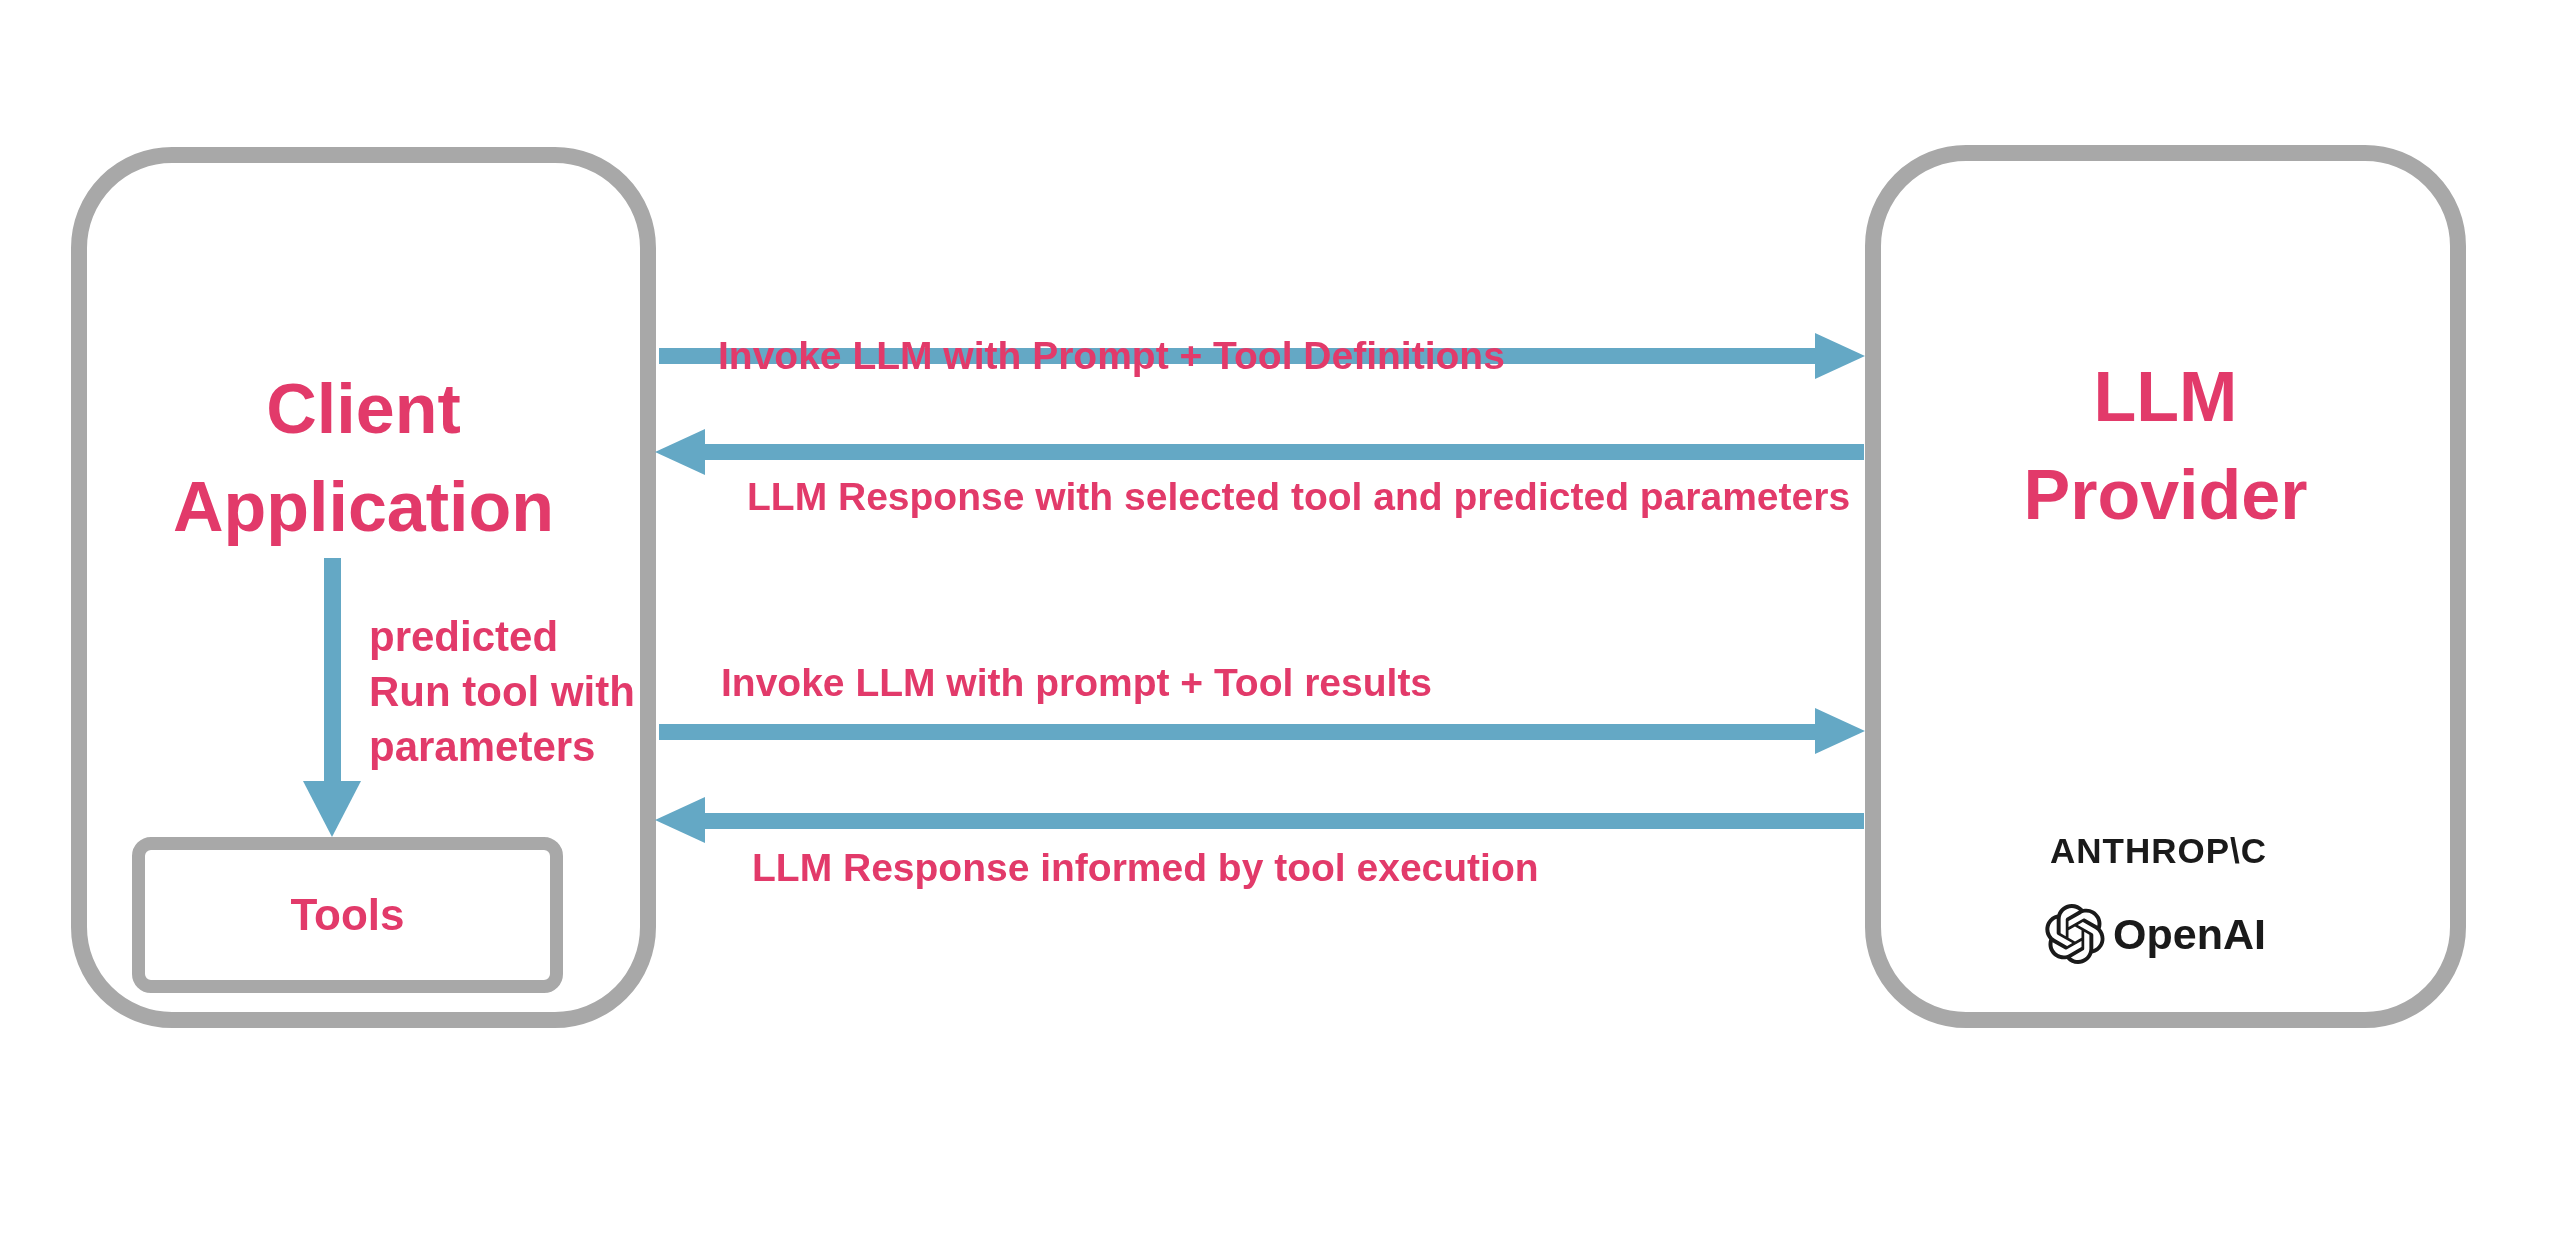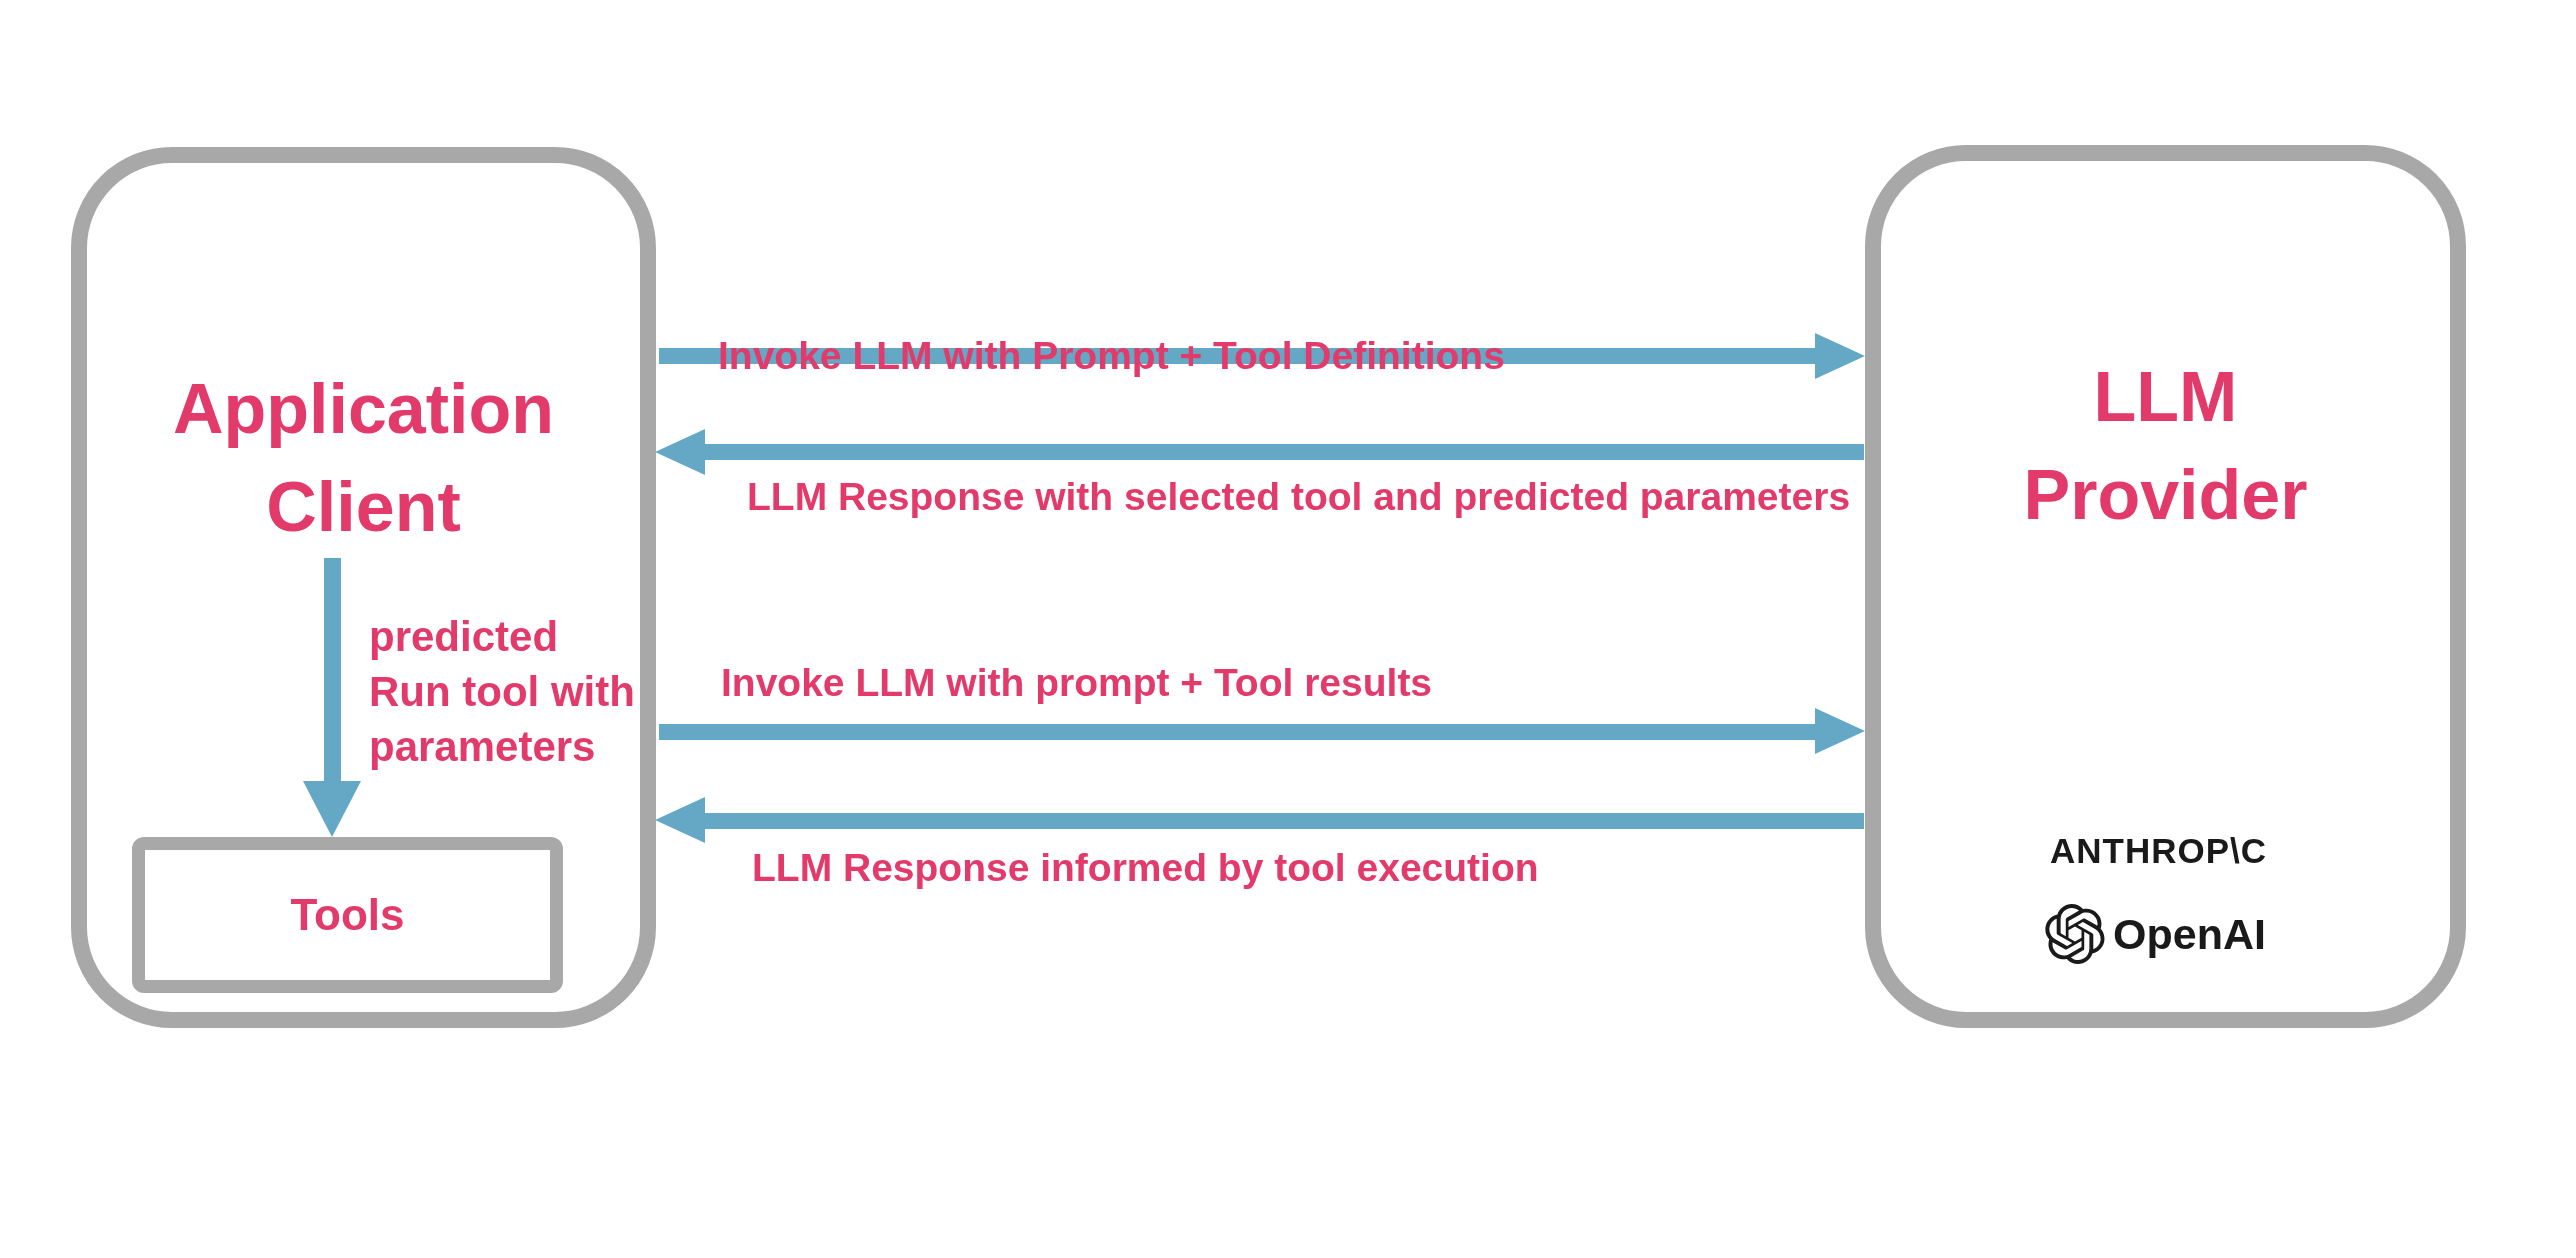--- a/index.html
+++ b/index.html
@@ -23,21 +23,21 @@
     border:16.4px solid var(--gray);
     border-radius:101px;
     background:var(--bg);
   }
   .client-box{left:71px;top:147px;width:585px;height:881px;}
   .llm-box{left:1865px;top:145px;width:601px;height:883px;}
   .tools-box{
     position:absolute;
     left:132px;top:837px;width:431px;height:156px;
     border:13.5px solid var(--gray);
-    border-radius:12px;
+    border-radius:19px;
     display:flex;align-items:center;justify-content:center;
     background:var(--bg);
   }
   .box-title{
     position:absolute;
     text-align:center;
     color:var(--pink);
     font-weight:700;
     font-size:70px;
     line-height:98px;
@@ -110,22 +110,22 @@
     white-space:nowrap;
   }
 </style>
 </head>
 <body>
 
 <div class="canvas">
 
   <div class="box client-box"></div>
   <div class="box-title client-title">
+    <div>Client</div>
     <div>Application</div>
-    <div>Client</div>
   </div>
 
   <div class="tools-box">
     <span class="tools-label">Tools</span>
   </div>
 
   <div class="box llm-box"></div>
   <div class="box-title llm-title">
     <div>LLM</div>
     <div>Provider</div>

